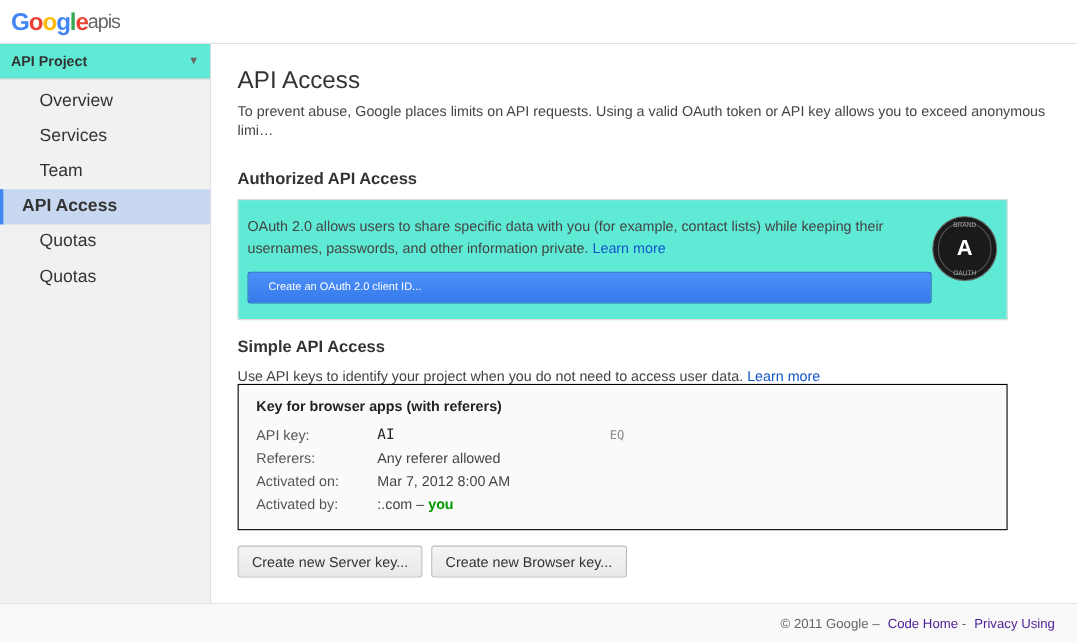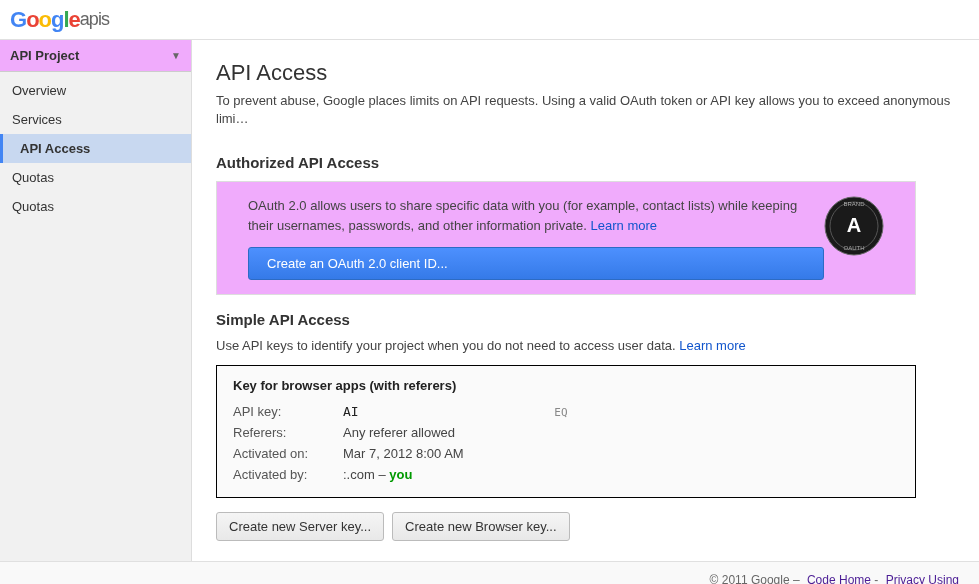--- a/index.html
+++ b/index.html
@@ -40,39 +40,39 @@
 
     
     #sidebar {
       width: 192px;
       min-width: 192px;
       background: #f1f1f1;
       border-right: 1px solid #ddd;
       padding-top: 0;
     }
     .project-selector {
-      background: #f0abfc;
+      background: #5eead4;
       border-bottom: 1px solid #ccc;
       padding: 8px 10px;
       display: flex;
       align-items: center;
       justify-content: space-between;
       cursor: pointer;
       font-size: 13px;
       font-weight: bold;
       color: #333;
     }
     .project-selector .arrow { font-size: 10px; color: #666; }
     .sidebar-nav { list-style: none; margin-top: 4px; }
     .sidebar-nav li a {
       display: block;
-      padding: 7px 14px 7px 12px;
+      padding: 7px 14px 7px 36px;
       text-decoration: none;
       color: #333;
-      font-size: 13px;
+      font-size: 16px;
     }
     .sidebar-nav li.active a {
       background: #c8d8f0;
       color: #333;
       font-weight: bold;
       border-left: 3px solid #4285f4;
       padding-left: 17px;
     }
 
     
@@ -97,22 +97,22 @@
     .section-title {
       font-size: 15px;
       font-weight: bold;
       color: #333;
       margin-bottom: 10px;
     }
 
     
     .oauth-box {
       border: 1px solid #ddd;
-      background: #f0abfc;
-      padding: 14px 31px;
+      background: #5eead4;
+      padding: 14px 8px;
       margin-bottom: 16px;
       display: flex;
       align-items: flex-start;
       justify-content: space-between;
       max-width: 700px;
       position: relative;
     }
     .oauth-text {
       font-size: 13px;
       color: #444;
@@ -127,31 +127,31 @@
       flex-shrink: 0;
     }
     .create-oauth-btn {
       display: block;
       margin-top: 12px;
       background: linear-gradient(to bottom, #4d90fe, #357ae8);
       color: #fff;
       border: 1px solid #2d6bc4;
       border-radius: 3px;
       padding: 8px 18px;
-      font-size: 13px;
+      font-size: 10px;
       cursor: pointer;
       text-decoration: none;
       font-weight: normal;
     }
 
     
     .simple-api-subtitle {
       font-size: 13px;
       color: #444;
-      margin-bottom: 12px;
+      margin-bottom: 0;
     }
     .simple-api-subtitle a { color: #1155cc; text-decoration: none; }
 
     
     .key-table-box {
       border: 1px solid #000000;
       background: #fafafa;
       padding: 12px 16px;
       max-width: 700px;
       margin-bottom: 14px;
@@ -231,20 +231,23 @@
     <div class="project-selector">
       <span>API Project</span>
       <span class="arrow">▼</span>
     </div>
     <ul class="sidebar-nav">
       <li>
         <a href="#">Overview</a>
       </li>
       <li>
         <a href="#">Services</a>
+      </li>
+      <li>
+        <a href="#">Team</a>
       </li>
       <li class="active">
         <a href="#">API Access</a>
       </li>
       <li>
         <a href="#">Quotas</a>
       </li>
       <li>
         <a href="#">Quotas</a>
       </li>

